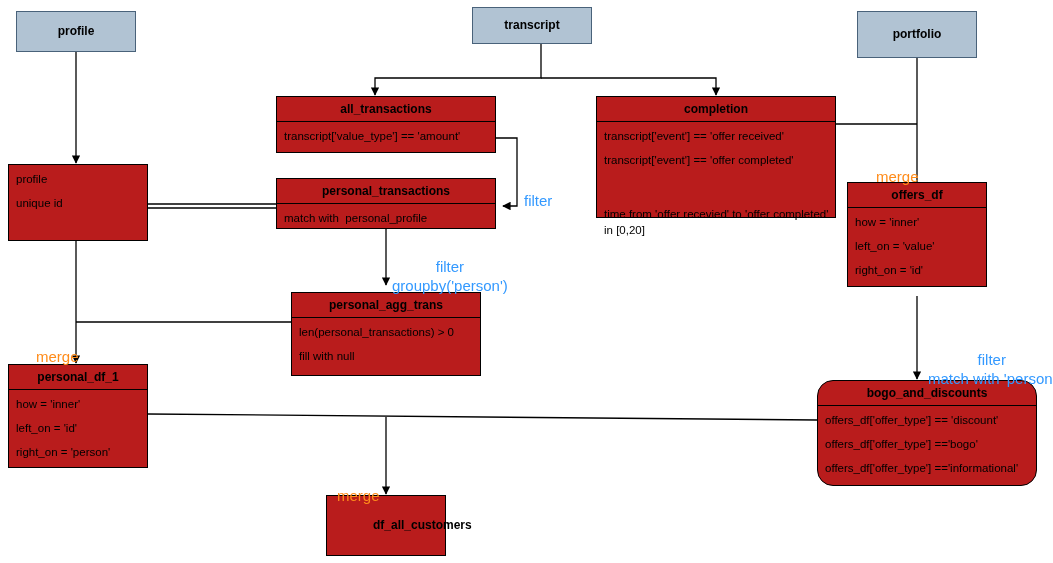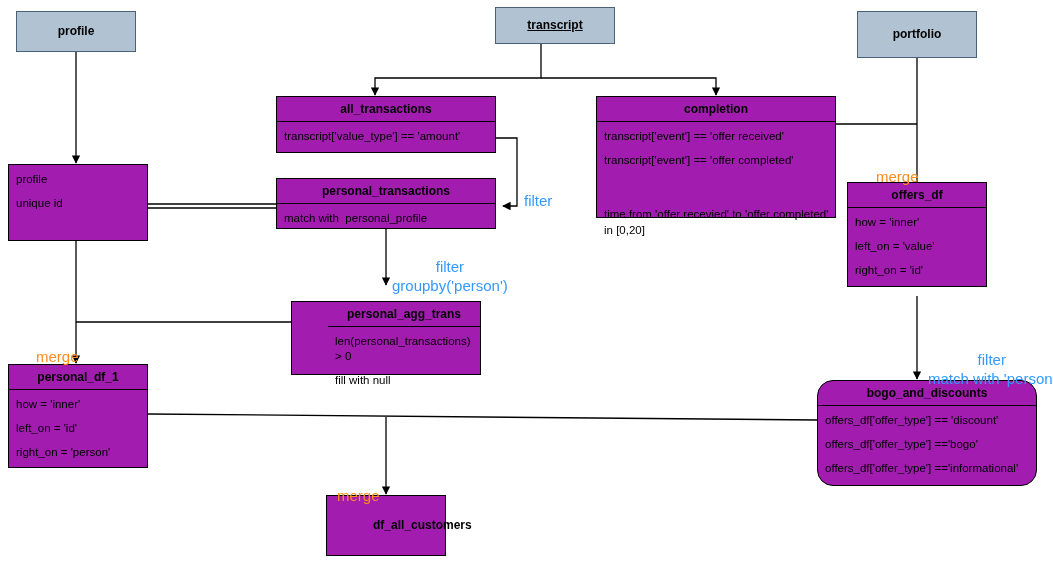--- a/index.html
+++ b/index.html
@@ -25,21 +25,21 @@
     width: 1053px;
     height: 563px;
     pointer-events: none;
   }
 
   
   .node {
     position: absolute;
     box-sizing: border-box;
     border: 1.4px solid #000000;
-    background: #a21caf;
+    background: #b91c1c;
     z-index: 3;
   }
   .node.source {
     background: #b1c3d3;
     border: 1.4px solid #49627a;
     display: flex;
     align-items: center;
     justify-content: center;
   }
   .node.plain {
@@ -138,21 +138,21 @@
       <path d="M 148,414 L 817,420"></path>
 
       <path d="M 386,417 L 386,494" marker-end="url(#arrow)"></path>
     </g>
   </svg>
 
   <div class="node source" style="left:16px; top:11px; width:120px; height:41px;">
     <div class="title">profile</div>
   </div>
 
-  <div class="node source" style="left:495px; top:7px; width:120px; height:37px;text-decoration:underline;">
+  <div class="node source" style="left:472px; top:7px; width:120px; height:37px;">
     <div class="title">transcript</div>
   </div>
 
   <div class="node source" style="left:857px; top:11px; width:120px; height:47px;">
     <div class="title">portfolio</div>
   </div>
 
   <div class="node" style="left:8px; top:164px; width:140px; height:77px;">
     <div class="body">
       <div class="row">profile</div>
@@ -193,21 +193,21 @@
     <div class="hdr">
       <div class="title">offers_df</div>
     </div>
     <div class="body">
       <div class="row">how = 'inner'</div>
       <div class="row">left_on = 'value'</div>
       <div class="row">right_on = 'id'</div>
     </div>
   </div>
 
-  <div class="node" style="left:291px; top:301px; width:190px; height:74px;padding-left:36px;">
+  <div class="node" style="left:291px; top:292px; width:190px; height:84px;">
     <div class="hdr">
       <div class="title">personal_agg_trans</div>
     </div>
     <div class="body">
       <div class="row">len(personal_transactions) &gt; 0</div>
       <div class="row">fill with null</div>
     </div>
   </div>
 
   <div class="node" style="left:8px; top:364px; width:140px; height:104px;">

